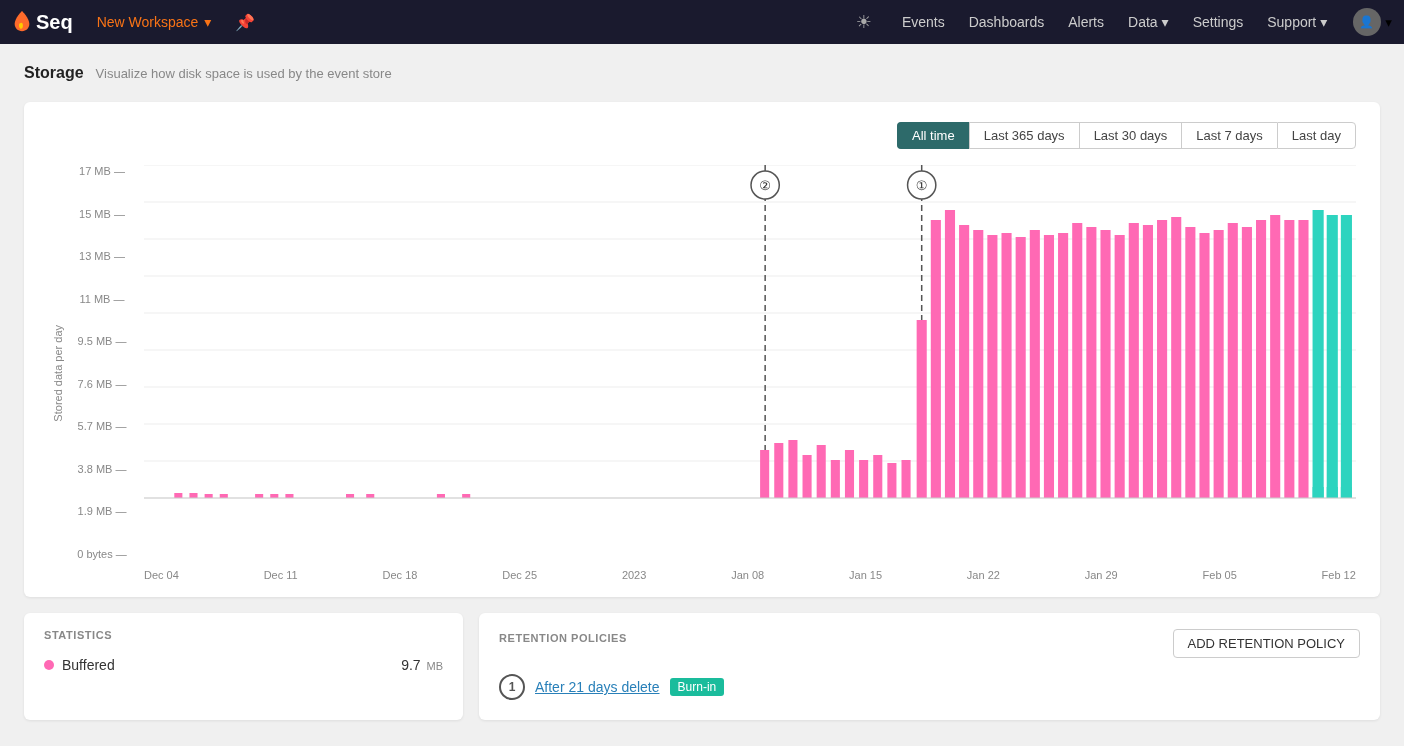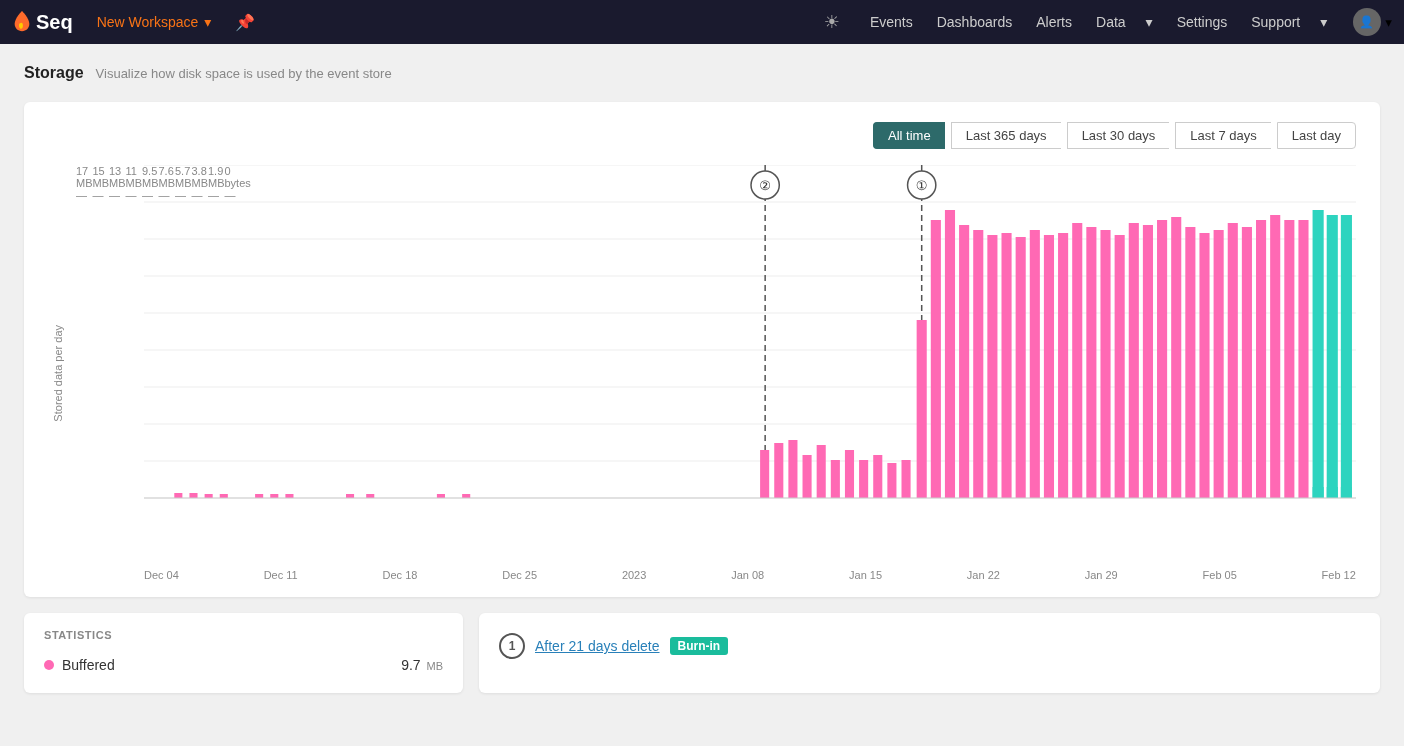--- a/index.html
+++ b/index.html
@@ -61,21 +61,21 @@
       text-decoration: none;
       background: transparent;
       border: none;
       font-size: 14px;
       cursor: pointer;
       padding: 4px 10px;
     }
     .nav-dropdown-btn {
       display: flex;
       align-items: center;
-      gap: 20px;
+      gap: 4px;
     }
     .avatar-btn {
       display: flex;
       align-items: center;
       gap: 4px;
       background: transparent;
       border: none;
       cursor: pointer;
     }
     .avatar {
@@ -115,21 +115,21 @@
     .chart-card {
       background: white;
       border-radius: 6px;
       padding: 20px 24px 16px;
       margin-bottom: 16px;
       box-shadow: 0 1px 3px rgba(0,0,0,0.08);
     }
     .time-filter-row {
       display: flex;
       justify-content: flex-end;
-      gap: 6px;
+      gap: 0;
       margin-bottom: 16px;
     }
     .time-btn {
       border: 1px solid #ccc;
       background: white;
       padding: 5px 14px;
       font-size: 13px;
       cursor: pointer;
       color: #444;
     }
@@ -162,26 +162,26 @@
       white-space: nowrap;
     }
     .chart-inner {
       flex: 1;
       position: relative;
     }
     .y-axis {
       position: absolute;
       left: 0;
       top: 0;
-      bottom: 30px;
+      bottom: 21px;
       width: 60px;
       display: flex;
-      flex-direction: row;
+      flex-direction: column;
       justify-content: space-between;
-      align-items: flex-start;
+      align-items: center;
       padding-right: 8px;
     }
     .y-tick {
       font-size: 11px;
       color: #888;
     }
     .chart-plot {
       margin-left: 68px;
       position: relative;
       height: 400px;
@@ -293,21 +293,21 @@
       color: #2980b9;
       text-decoration: underline;
       cursor: pointer;
     }
     .retention-badge {
       background: #1abc9c;
       color: white;
       padding: 2px 8px;
       border-radius: 3px;
       font-size: 12px;
-      font-weight: 700;
+      font-weight: 400;
     }
   </style>
 </head>
 <body>
 
 <nav class="navbar">
   <div class="navbar-logo">
     <svg class="logo-flame" viewBox="0 0 20 24" fill="none">
       <path d="M10 0 C10 0 18 8 18 14 C18 19 14.4 22 10 22 C5.6 22 2 19 2 14 C2 8 10 0 10 0Z" fill="#ff6b2b"></path>
       <path d="M7 14 C7 14 11 10 11 16 C11 18.5 9.5 20 8 19 C6 17.5 7 14 7 14Z" fill="#ffcc00"></path>
@@ -502,20 +502,24 @@
         <div class="stat-dot"></div>
         <span class="stat-label">Buffered</span>
         <span>
           <span>9.7</span>
           <span class="stat-unit">MB</span>
         </span>
       </div>
     </div>
 
     <div class="retention-panel">
+      <div class="retention-header">
+        <div class="panel-title">RETENTION POLICIES</div>
+        <button class="add-policy-btn">ADD RETENTION POLICY</button>
+      </div>
       <div class="retention-item">
         <div class="circle-badge">1</div>
         <span class="retention-text">After 21 days delete</span>
         <span class="retention-badge">Burn-in</span>
       </div>
     </div>
 
   </div>
 </div>
 

